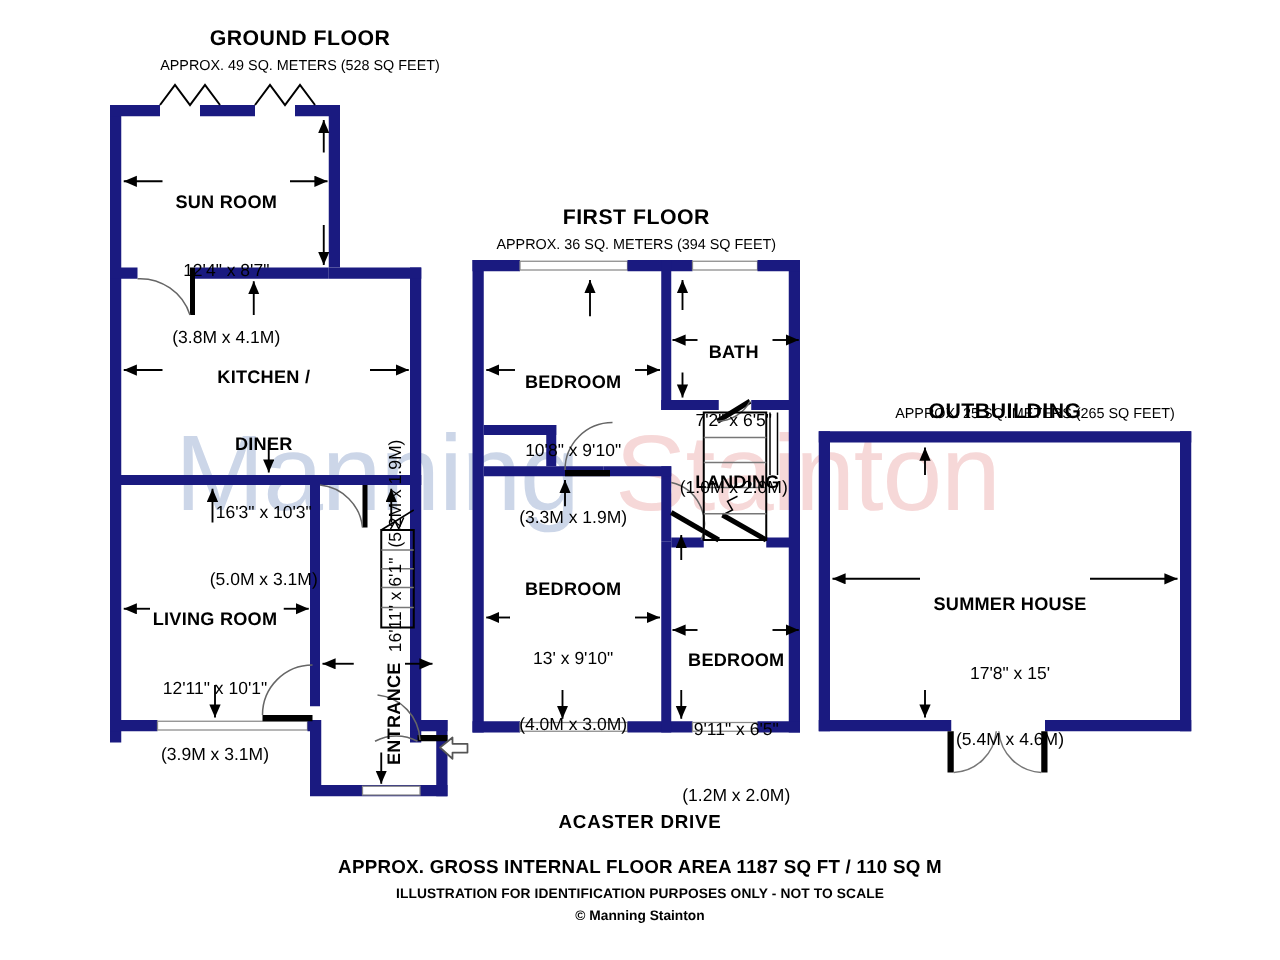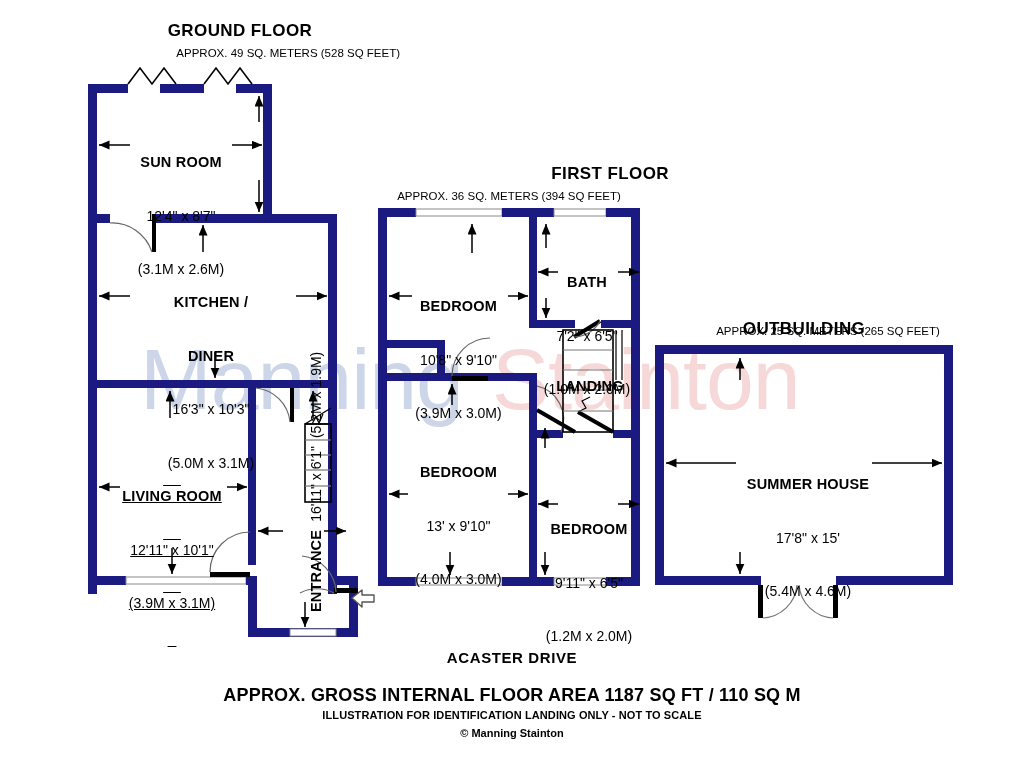--- a/index.html
+++ b/index.html
@@ -59,21 +59,21 @@
     font-size: 14px; font-weight: normal;
     line-height: 1.25;
   }
   .vert-block {
     position: absolute;
     white-space: pre;
     transform-origin: 0 0;
   }
   .vert-block .vln { display: block; }
   .footer-main {
-    font-size: 18px;
+    font-size: 15px;
     font-weight: bold;
     text-align: center;
     letter-spacing: .2px;
   }
   .footer-sub {
     font-size: 11px;
     font-weight: bold;
     text-align: center;
     letter-spacing: .1px;
   }
@@ -302,59 +302,59 @@
       <path d="M833,618 A 36,36 0 0 1 799,585" fill="none" stroke="#777" stroke-width="1.2"></path>
 
       <line x1="736" y1="463" x2="666" y2="463" stroke="#000" stroke-width="1.5" marker-end="url(#ah)"></line>
       <line x1="872" y1="463" x2="942" y2="463" stroke="#000" stroke-width="1.5" marker-end="url(#ah)"></line>
       <line x1="740" y1="380" x2="740" y2="358" stroke="#000" stroke-width="1.5" marker-end="url(#ah)"></line>
       <line x1="740" y1="552" x2="740" y2="574" stroke="#000" stroke-width="1.5" marker-end="url(#ah)"></line>
     </g>
   </svg>
 
   <div class="txt sect-title" style="left:80px; top:22px; width:320px;">GROUND FLOOR</div>
-  <div class="txt sect-sub" style="left:80px; top:48px; width:320px;text-align:right;">APPROX. 49 SQ. METERS (528 SQ FEET)</div>
-
-  <div class="txt sect-title" style="left:349px; top:165px; width:320px;text-align:right;">FIRST FLOOR</div>
+  <div class="txt sect-sub" style="left:80px; top:48px; width:320px;">APPROX. 49 SQ. METERS (528 SQ FEET)</div>
+
+  <div class="txt sect-title" style="left:349px; top:165px; width:320px;">FIRST FLOOR</div>
   <div class="txt sect-sub" style="left:349px; top:191px; width:320px;">APPROX. 36 SQ. METERS (394 SQ FEET)</div>
 
   <div class="txt sect-title" style="left:644px; top:300px; width:320px;margin-top:20px;">OUTBUILDING</div>
   <div class="txt sect-sub" style="left:668px; top:326px; width:320px;">APPROX. 25 SQ. METERS (265 SQ FEET)</div>
 
   <div class="room-block" style="left:100px; top:118px; width:162px;">
     <span class="ln nm">SUN ROOM</span>
     <span class="ln dm">12'4" x 8'7"</span>
-    <span class="ln dm">(3.1M x 2.6M)</span>
+    <span class="ln dm">(3.8M x 4.1M)</span>
   </div>
 
   <div class="room-block" style="left:96px; top:258px; width:230px;">
     <span class="ln nm">KITCHEN /</span>
     <span class="ln nm">DINER</span>
     <span class="ln dm">16'3" x 10'3"</span>
     <span class="ln dm">(5.0M x 3.1M)</span>
   </div>
 
-  <div class="room-block" style="left:96px; top:452px; width:152px;text-decoration:underline;">
+  <div class="room-block" style="left:96px; top:452px; width:152px;">
     <span class="ln nm">LIVING ROOM</span>
     <span class="ln dm">12'11" x 10'1"</span>
     <span class="ln dm">(3.9M x 3.1M)</span>
   </div>
 
   <div class="vert-block" style="left:272px; top:612px; transform: rotate(-90deg);">
     <div style="display:flex; flex-direction:row; align-items:flex-start; white-space:pre;">
       <span class="vln" style="font-size:14.5px; font-weight:bold; letter-spacing:.2px;">ENTRANCE</span>
       <span class="vln" style="font-size:14px; margin-left:8px;">16'11" x 6'1"</span>
       <span class="vln" style="font-size:14px; margin-left:8px;">(5.2M x 1.9M)</span>
     </div>
   </div>
 
   <div class="room-block" style="left:386px; top:262px; width:145px;">
     <span class="ln nm">BEDROOM</span>
     <span class="ln dm">10'8" x 9'10"</span>
-    <span class="ln dm">(3.9M x 3.0M)</span>
+    <span class="ln dm">(3.3M x 1.9M)</span>
   </div>
 
   <div class="room-block" style="left:527px; top:238px; width:120px;">
     <span class="ln nm">BATH</span>
     <span class="ln dm">7'2" x 6'5"</span>
     <span class="ln dm">(1.0M x 2.0M)</span>
   </div>
 
   <div class="room-block" style="left:540px; top:342px; width:100px;">
     <span class="ln nm">LANDING</span>
@@ -373,16 +373,16 @@
   </div>
 
   <div class="room-block" style="left:708px; top:440px; width:200px;text-align:center;">
     <span class="ln nm">SUMMER HOUSE</span>
     <span class="ln dm">17'8" x 15'</span>
     <span class="ln dm">(5.4M x 4.6M)</span>
   </div>
 
   <div class="txt street" style="left:312px; top:650px; width:400px;">ACASTER DRIVE</div>
   <div class="txt footer-main" style="left:212px; top:686px; width:600px;">APPROX. GROSS INTERNAL FLOOR AREA 1187 SQ FT / 110 SQ M</div>
-  <div class="txt footer-sub" style="left:212px; top:710px; width:600px;">ILLUSTRATION FOR IDENTIFICATION LANDING ONLY - NOT TO SCALE</div>
+  <div class="txt footer-sub" style="left:212px; top:710px; width:600px;">ILLUSTRATION FOR IDENTIFICATION PURPOSES ONLY - NOT TO SCALE</div>
   <div class="txt footer-copy" style="left:212px; top:728px; width:600px;">© Manning Stainton</div>
 
 </div>
 
 </body></html>

